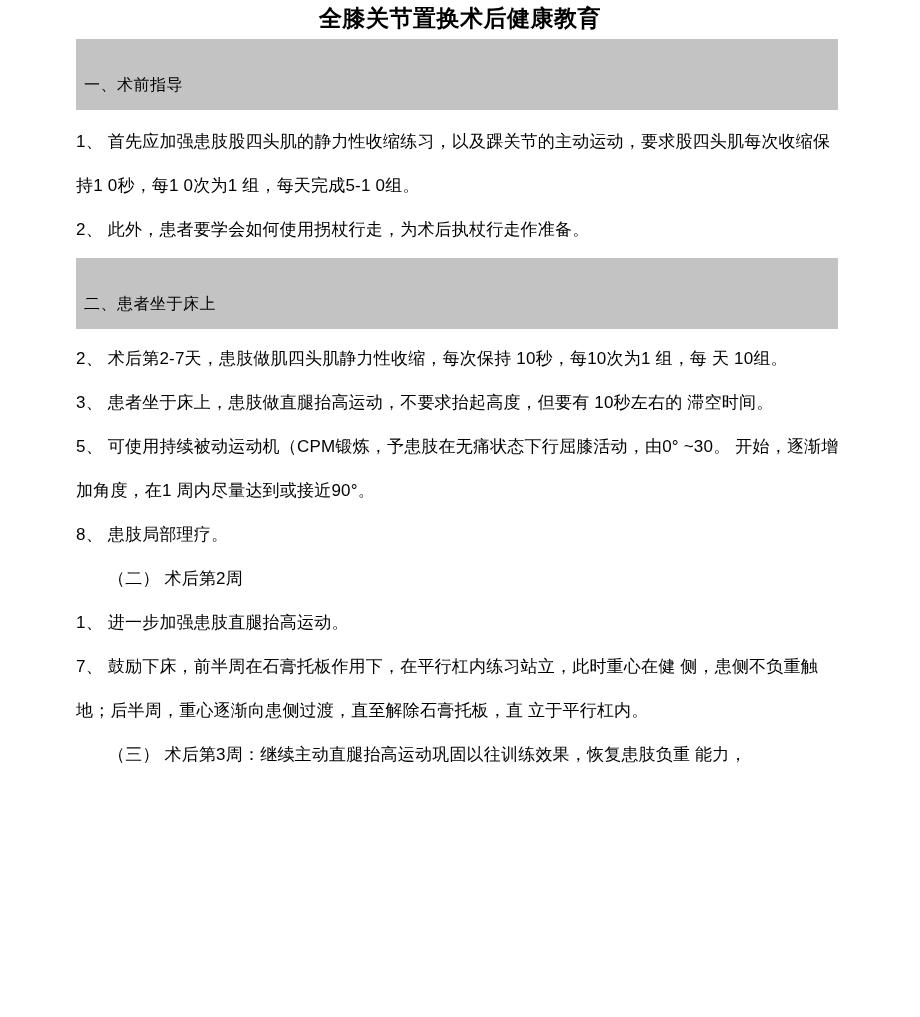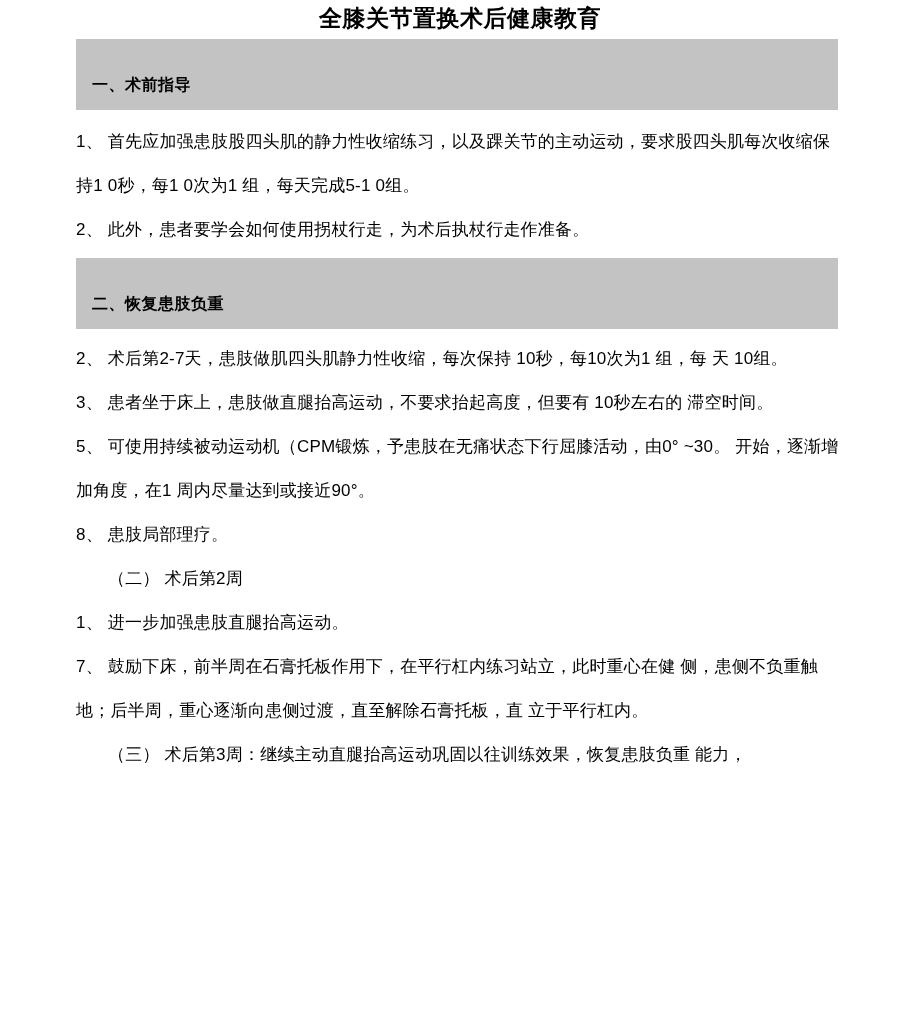--- a/index.html
+++ b/index.html
@@ -36,24 +36,24 @@
 
   
   .section-bar {
     margin: 0 82px 0 76px;
     height: 71px;
     background: #c3c3c3;
     position: relative;
   }
   .section-bar .section-label {
     position: absolute;
-    left: 16px;
+    left: 8px;
     bottom: 15px;
     font-size: 16px;
-    font-weight: bold;
+    font-weight: normal;
     letter-spacing: 0.5px;
     line-height: 20px;
     white-space: nowrap;
   }
 
   
   .body-block {
     margin: 0 76px 0 76px;
   }
 
@@ -92,21 +92,21 @@
   <div class="spacer-10"></div>
 
   <div class="body-block">
     <p class="para">1、 首先应加强患肢股四头肌的静力性收缩练习，以及踝关节的主动运动，要求股四头肌每次收缩保持1 0秒，每1 0次为1 组，每天完成5-1 0组。</p>
     <p class="para">2、 此外，患者要学会如何使用拐杖行走，为术后执杖行走作准备。</p>
   </div>
 
   <div class="spacer-6"></div>
 
   <div class="section-bar">
-    <span class="section-label">二、恢复患肢负重</span>
+    <span class="section-label">二、患者坐于床上</span>
   </div>
 
   <div class="spacer-8"></div>
 
   <div class="body-block">
 
 
     <p class="para">2、 术后第2-7天，患肢做肌四头肌静力性收缩，每次保持 10秒，每10次为1 组，每 天 10组。</p>
     <p class="para">3、 患者坐于床上，患肢做直腿抬高运动，不要求抬起高度，但要有 10秒左右的 滞空时间。</p>
     <p class="para">5、 可使用持续被动运动机（CPM锻炼，予患肢在无痛状态下行屈膝活动，由0° ~30。 开始，逐渐增加角度，在1 周内尽量达到或接近90°。</p>

